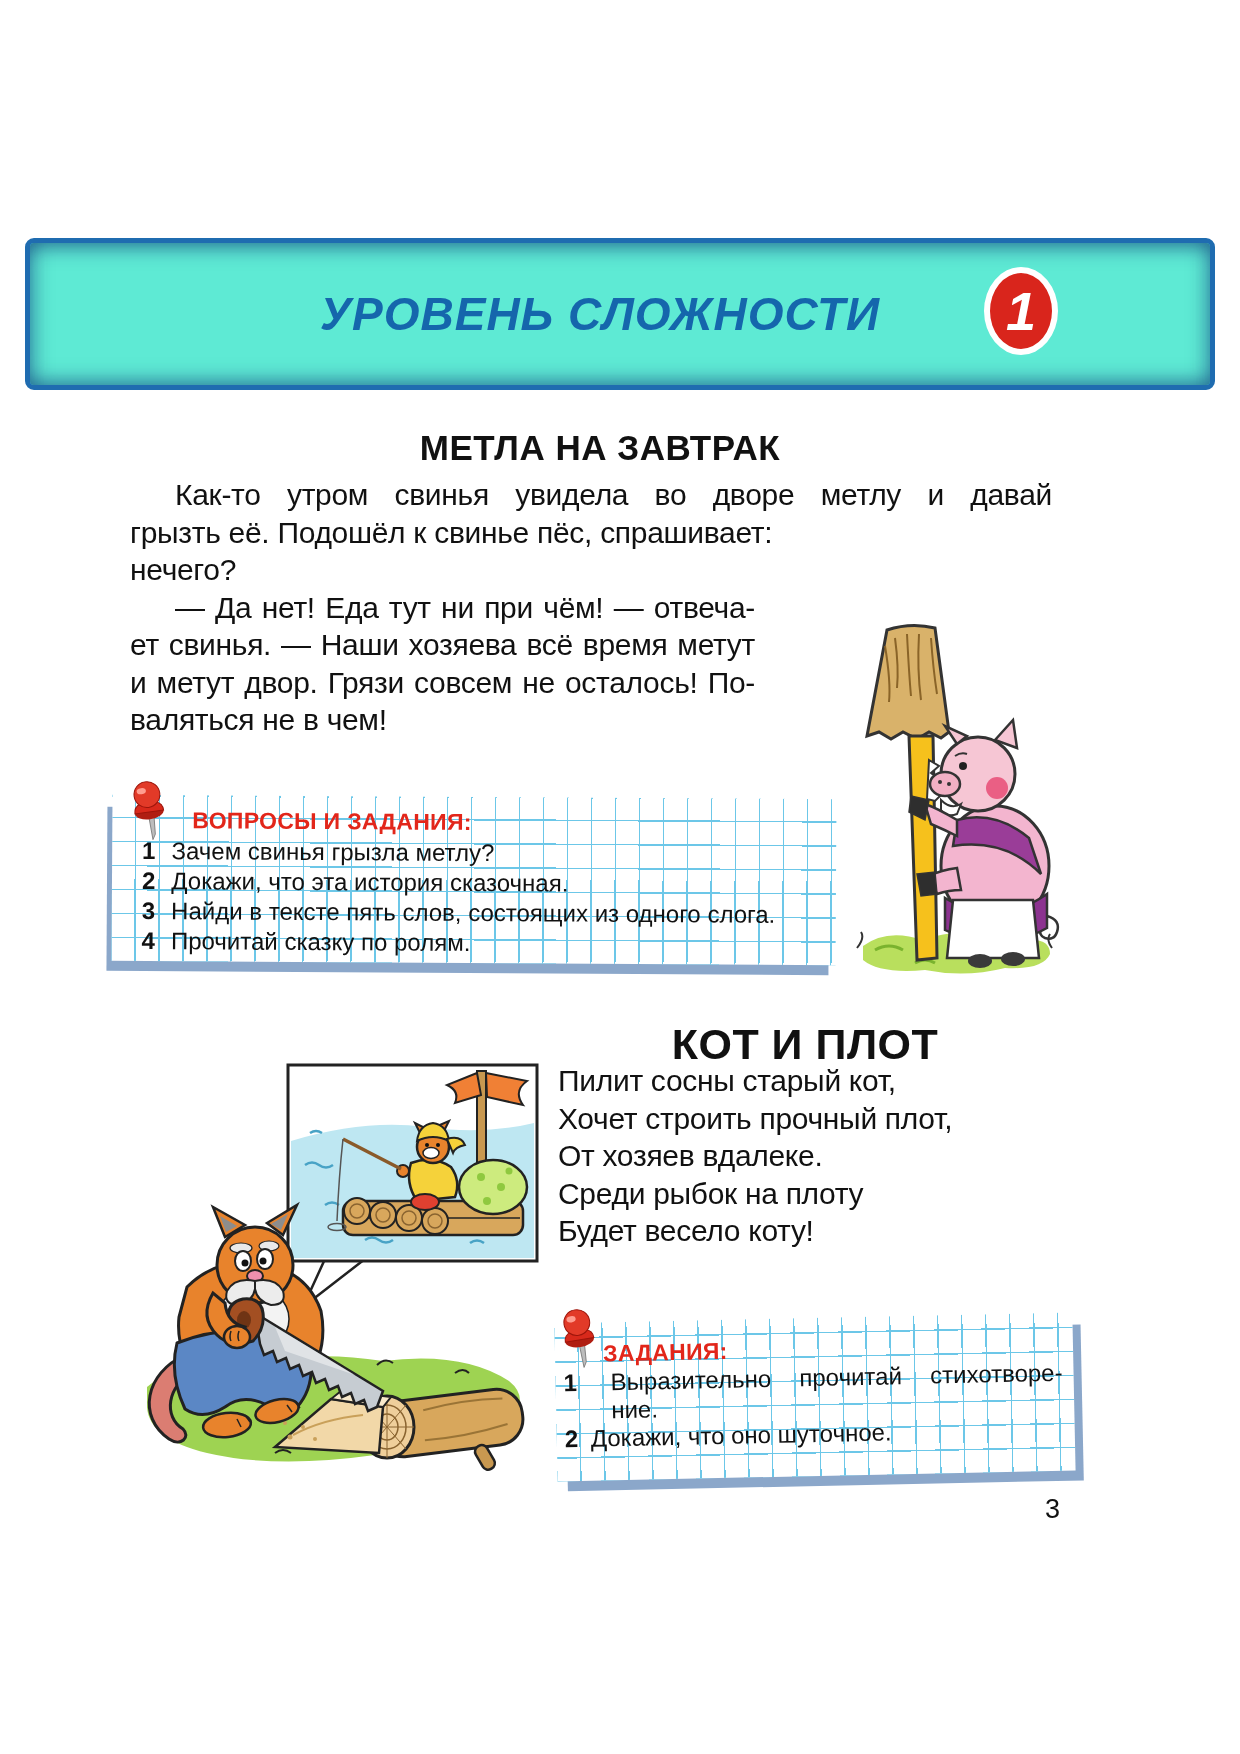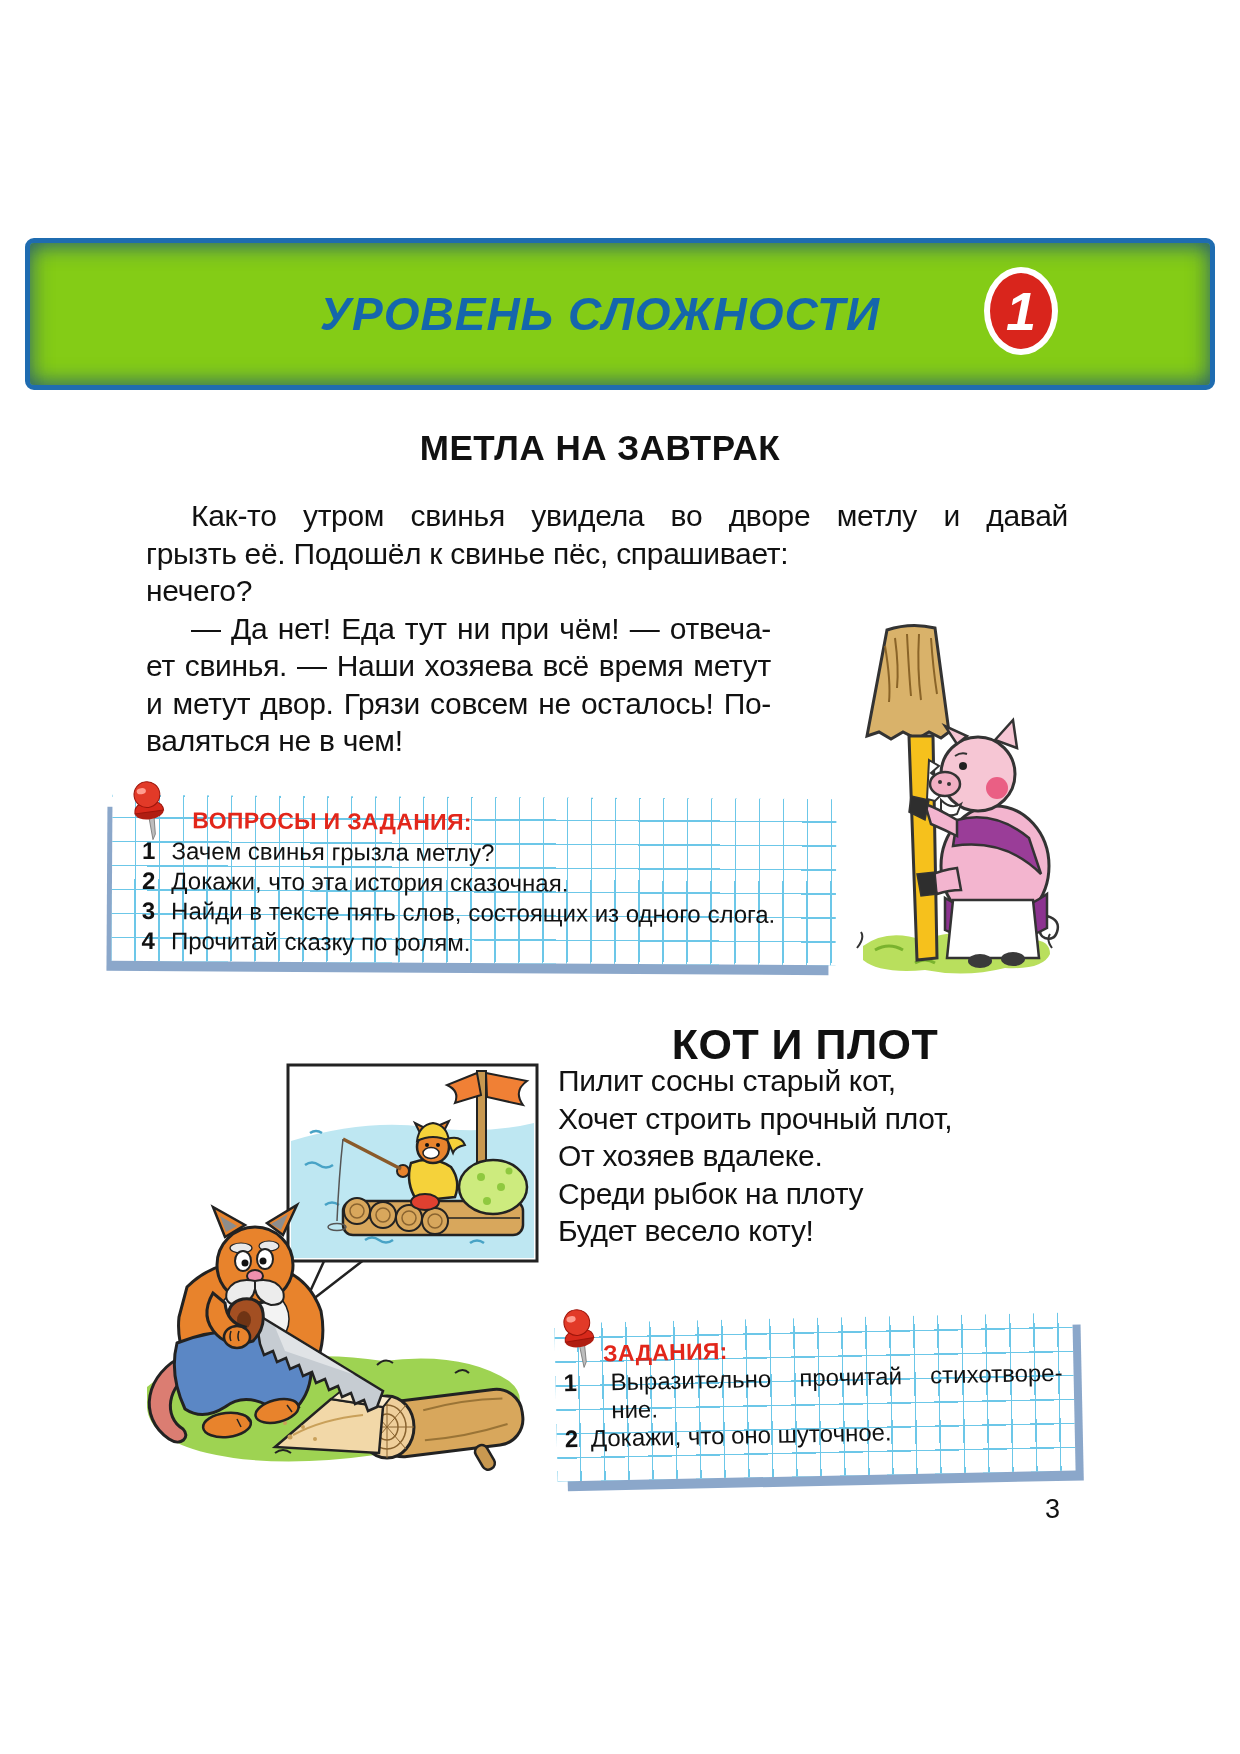--- a/index.html
+++ b/index.html
@@ -1,37 +1,37 @@
 <!DOCTYPE html>
 <html><head>
 <meta charset="utf-8">
 <style>
   html,body{margin:0;padding:0;background:#fff;}
   .page{position:relative;width:1240px;height:1754px;background:#fff;overflow:hidden;
         font-family:"Liberation Sans","DejaVu Sans",sans-serif;color:#111;}
   
   .banner{position:absolute;left:25px;top:238px;width:1180px;height:142px;
-      border:5px solid #1f6cb0;border-radius:9px;background:#84cc16;
+      border:5px solid #1f6cb0;border-radius:9px;background:#5eead4;
       box-shadow:inset 0 14px 18px -8px rgba(26,77,133,.62),
                  inset 0 -14px 18px -8px rgba(26,77,133,.55),
                  inset 16px 0 18px -10px rgba(26,77,133,.38),
                  inset -16px 0 18px -10px rgba(26,77,133,.38);}
   .banner-title{position:absolute;left:0;top:0;width:100%;height:100%;display:flex;
       align-items:center;justify-content:center;padding-right:40px;box-sizing:border-box;
       font-size:46px;font-weight:bold;font-style:italic;color:#1566ac;letter-spacing:1px;}
   .level-badge{position:absolute;right:152px;top:24px;width:62px;height:76px;
       background:#d9251c;border:6px solid #fff;border-radius:50%;
       display:flex;align-items:center;justify-content:center;
       color:#fff;font-size:54px;font-weight:bold;font-style:italic;}
   
   .h1-title{position:absolute;left:20px;top:428px;width:1160px;text-align:center;
       font-size:35px;font-weight:bold;letter-spacing:.5px;}
   .h2-title{position:absolute;left:555px;top:1020px;width:500px;text-align:center;
       font-size:43px;font-weight:bold;letter-spacing:.5px;}
-  .story{position:absolute;left:130px;top:497px;font-size:30px;line-height:37.5px;letter-spacing:-.3px;margin-left:16px;}
+  .story{position:absolute;left:130px;top:476px;font-size:30px;line-height:37.5px;letter-spacing:-.3px;}
   .story .line{width:922px;height:37.5px;}
   .story .line.narrow{width:625px;}
   .story .line.ind{padding-left:45px;box-sizing:border-box;}
   .story .line.jst{text-align:justify;text-align-last:justify;}
   .poem{position:absolute;left:558px;top:1062px;font-size:30px;line-height:37.5px;letter-spacing:-.3px;}
   
   .paper{background-color:#fff;background-image:
       repeating-linear-gradient(0deg,transparent 0,transparent 22.5px,#6cc7e8 22.5px,#6cc7e8 24px),
       repeating-linear-gradient(90deg,transparent 0,transparent 22.5px,#6cc7e8 22.5px,#6cc7e8 24px);}
   .qbox{position:absolute;left:112px;top:797px;width:724px;height:166px;

